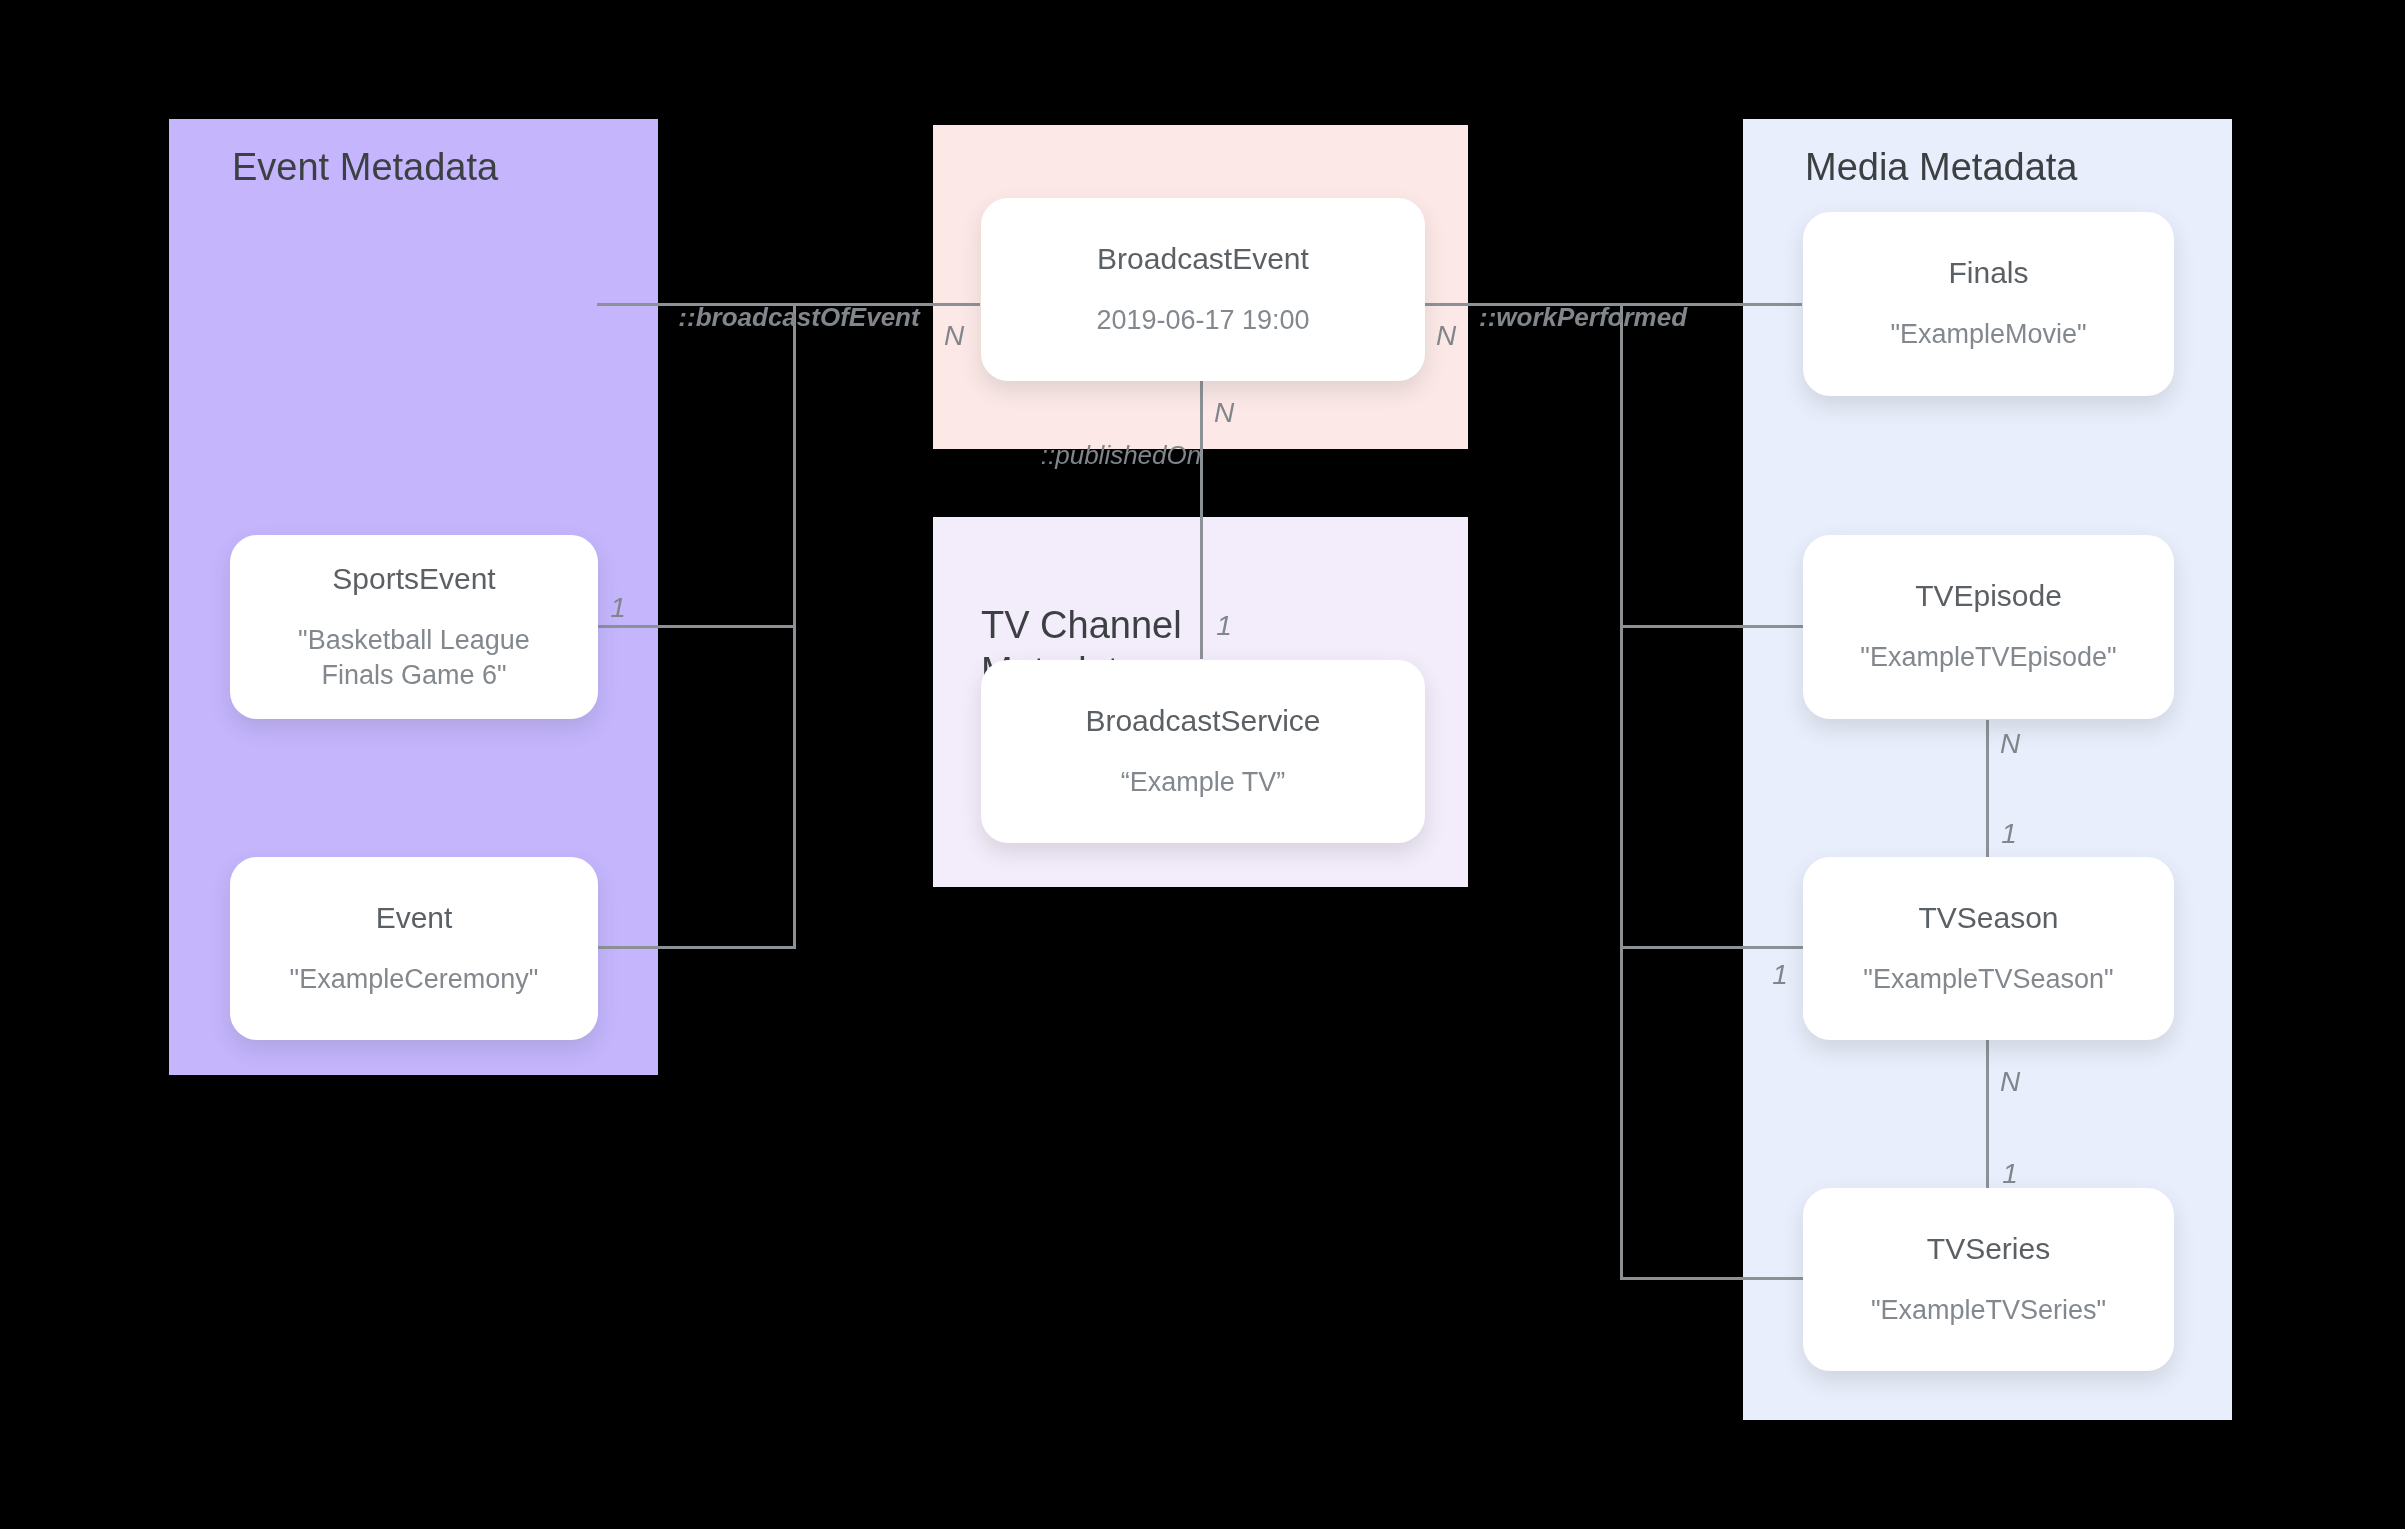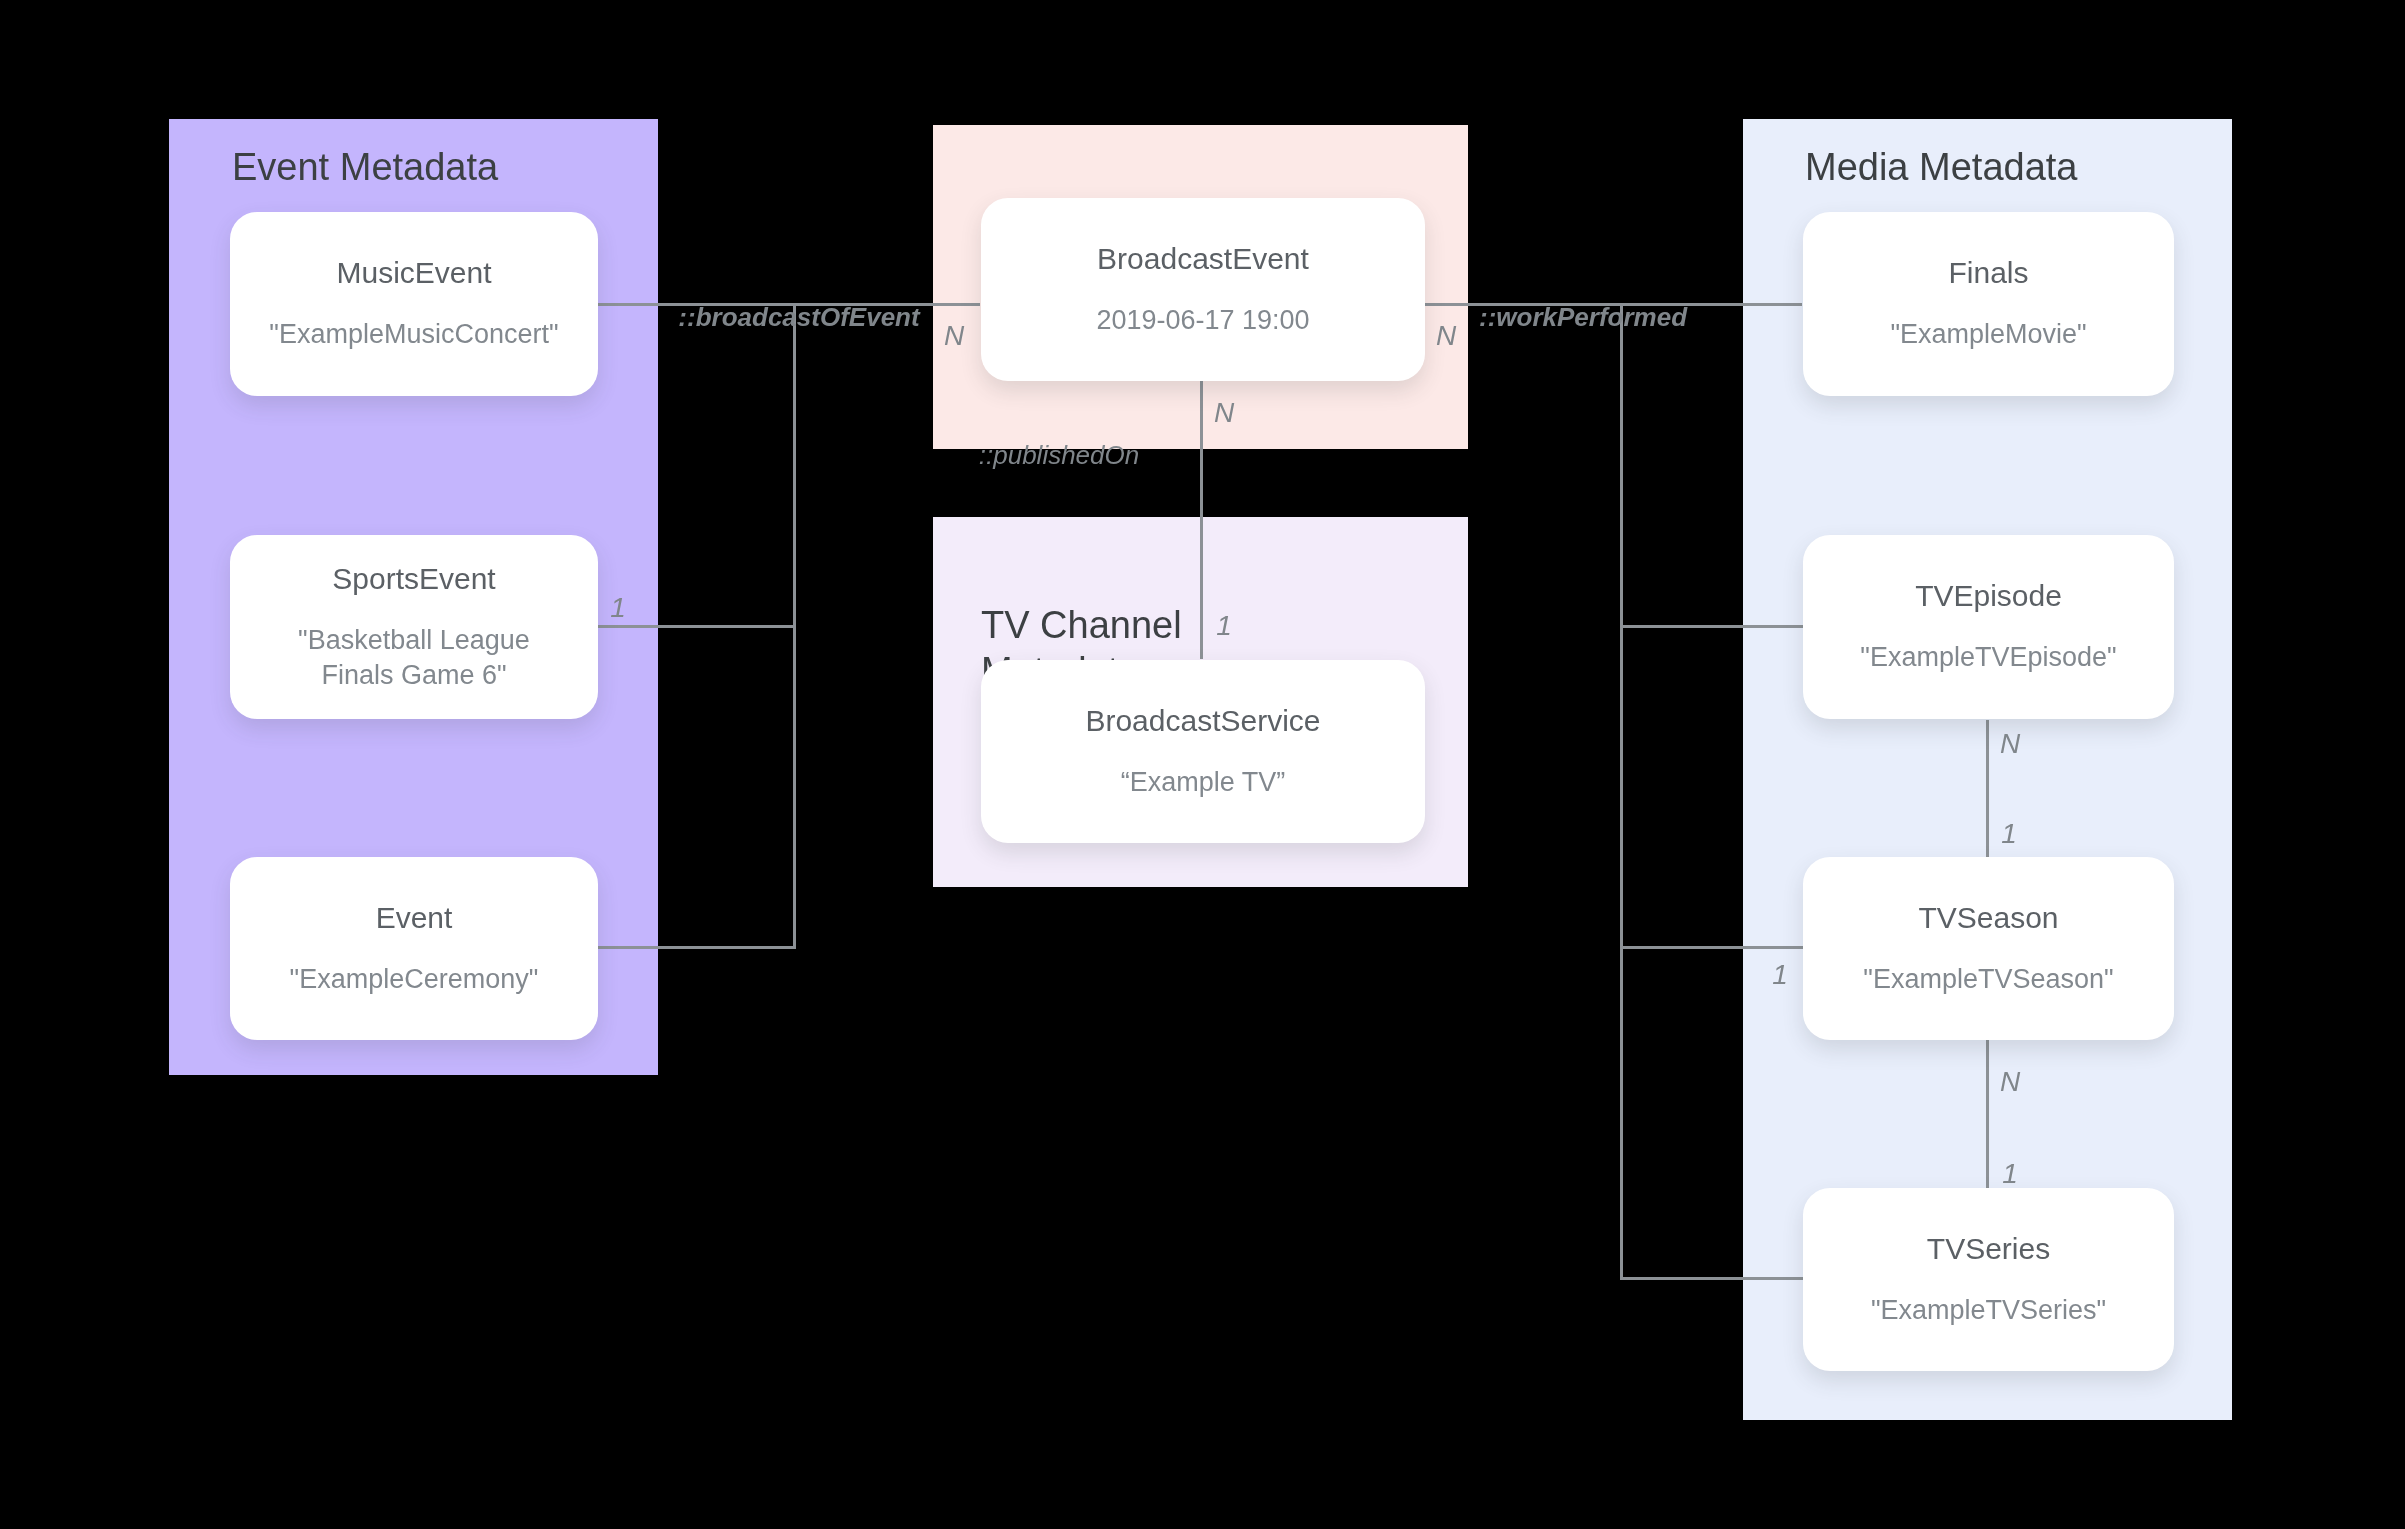--- a/index.html
+++ b/index.html
@@ -113,24 +113,20 @@
   <div class="hline" style="left:1620px; top:625px; width:183px;"></div>
 
   <div class="hline" style="left:1620px; top:946px; width:183px;"></div>
 
   <div class="hline" style="left:1620px; top:1277px; width:183px;"></div>
 
   <div class="vline" style="left:1986px; top:720px; height:138px;"></div>
 
   <div class="vline" style="left:1986px; top:1040px; height:148px;"></div>
 
-  <div class="card" style="left:230px; top:212px; width:368px; height:184px;">
-    <div class="card-title">MusicEvent</div>
-    <div class="card-value">"ExampleMusicConcert"</div>
-  </div>
 
   <div class="card" style="left:230px; top:535px; width:368px; height:184px;">
     <div class="card-title">SportsEvent</div>
     <div class="card-value">"Basketball League Finals Game 6"</div>
   </div>
 
   <div class="card" style="left:230px; top:857px; width:368px; height:183px;">
     <div class="card-title">Event</div>
     <div class="card-value">"ExampleCeremony"</div>
   </div>
@@ -160,21 +156,21 @@
     <div class="card-value">"ExampleTVSeason"</div>
   </div>
 
   <div class="card" style="left:1803px; top:1188px; width:371px; height:183px;">
     <div class="card-title">TVSeries</div>
     <div class="card-value">"ExampleTVSeries"</div>
   </div>
 
   <div class="edge-label" style="left:799px; top:275px;">::broadcastOfEvent</div>
   <div class="edge-label" style="left:1583px; top:275px;">::workPerformed</div>
-  <div class="edge-label normal" style="left:1059px; top:413px;">::publishedOn</div>
+  <div class="edge-label normal" style="left:1121px; top:413px;">::publishedOn</div>
 
   <div class="card-label" style="left:954px; top:336px;">N</div>
   <div class="card-label" style="left:1446px; top:336px;">N</div>
   <div class="card-label" style="left:1224px; top:413px;">N</div>
   <div class="card-label" style="left:1224px; top:626px;">1</div>
   <div class="card-label" style="left:618px; top:608px;">1</div>
   <div class="card-label" style="left:1780px; top:975px;">1</div>
   <div class="card-label" style="left:2010px; top:744px;">N</div>
   <div class="card-label" style="left:2009px; top:834px;">1</div>
   <div class="card-label" style="left:2010px; top:1082px;">N</div>

